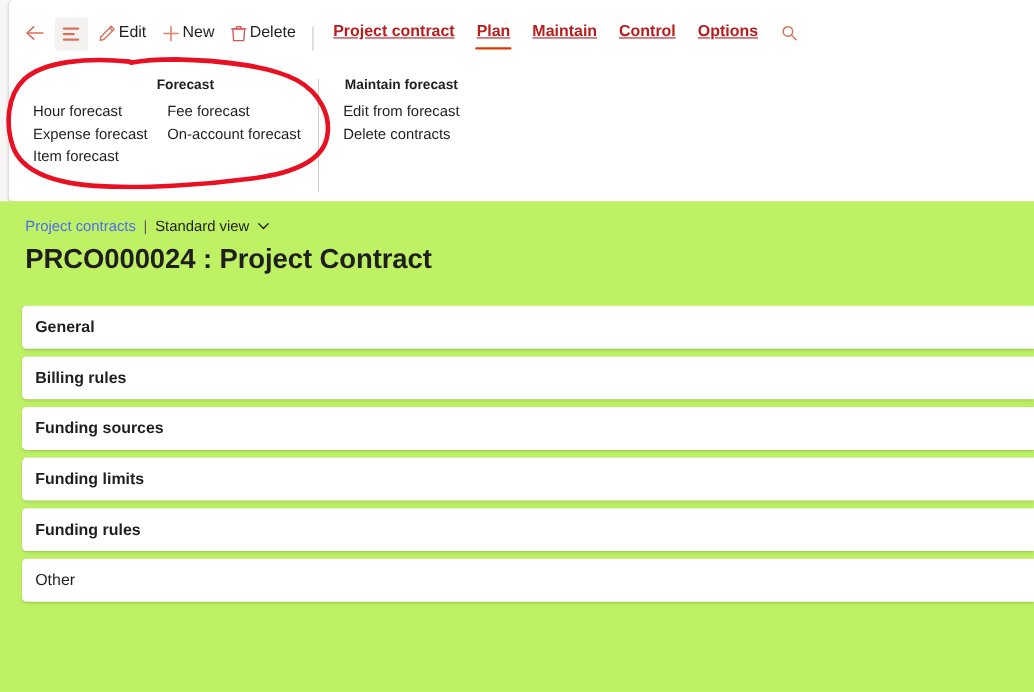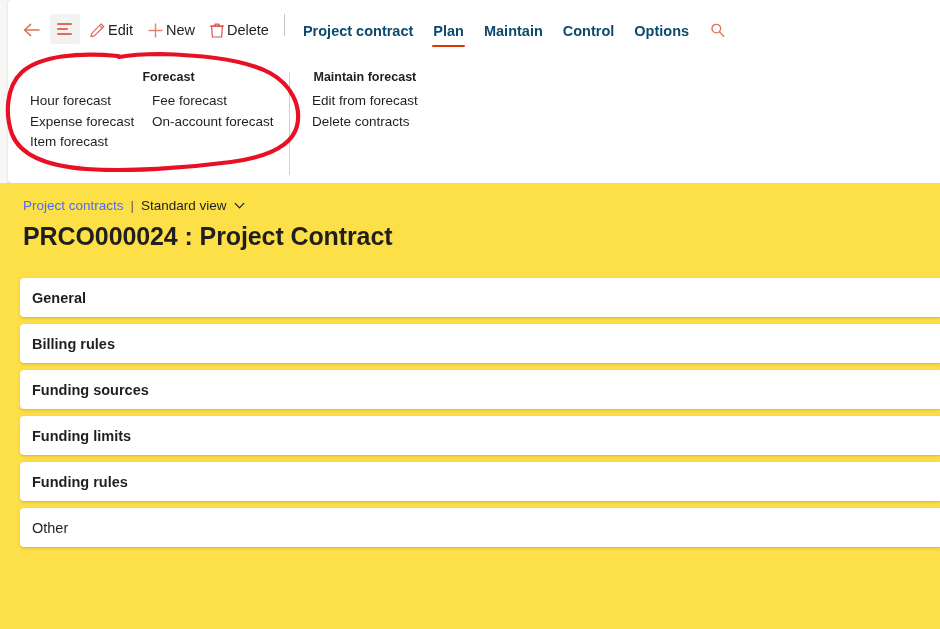--- a/index.html
+++ b/index.html
@@ -26,25 +26,25 @@
     background: #ffffff;
     border-radius: 4px 0 0 4px;
     box-shadow: 0 1.6px 3.6px rgba(0,0,0,0.10), 0 0.3px 0.9px rgba(0,0,0,0.08);
     box-sizing: border-box;
   }
 
   
   .command-bar {
     position: absolute;
     left: 8px;
-    top: 14px;
+    top: 0;
     width: 932px;
     height: 46px;
     display: flex;
-    align-items: flex-start;
+    align-items: flex-end;
     padding-left: 10px;
     box-sizing: border-box;
   }
   .cmd-item {
     display: flex;
     align-items: center;
     height: 32px;
     padding: 0 7px;
     font-size: 14.5px;
     color: #201f1e;
@@ -87,28 +87,29 @@
 
   .cmd-sep {
     width: 1px;
     height: 22px;
     background: #c8c6c4;
     margin: 0 8px;
   }
   .cmd-tab {
     font-weight: bold;
     font-size: 14.5px;
-    color: #0c4a6e;
+    color: #b91c1c;
     padding: 0 10px;
     height: 34px;
     display: flex;
     align-items: center;
     position: relative;
     white-space: nowrap;
     cursor: default;
+    text-decoration: underline;
   }
   .cmd-tab.active::after {
     content: "";
     position: absolute;
     left: 9px;
     right: 9px;
     bottom: 1px;
     height: 2.5px;
     background: #d83b01;
     border-radius: 1px;
@@ -186,21 +187,21 @@
     z-index: 40;
   }
 
   
   .content {
     position: absolute;
     left: 0;
     top: 183px;
     width: 940px;
     height: 446px;
-    background: #fde047;
+    background: #bef264;
     box-sizing: border-box;
   }
   .breadcrumb {
     position: absolute;
     left: 23px;
     top: 15px;
     display: flex;
     align-items: center;
     font-size: 13.5px;
     white-space: nowrap;

